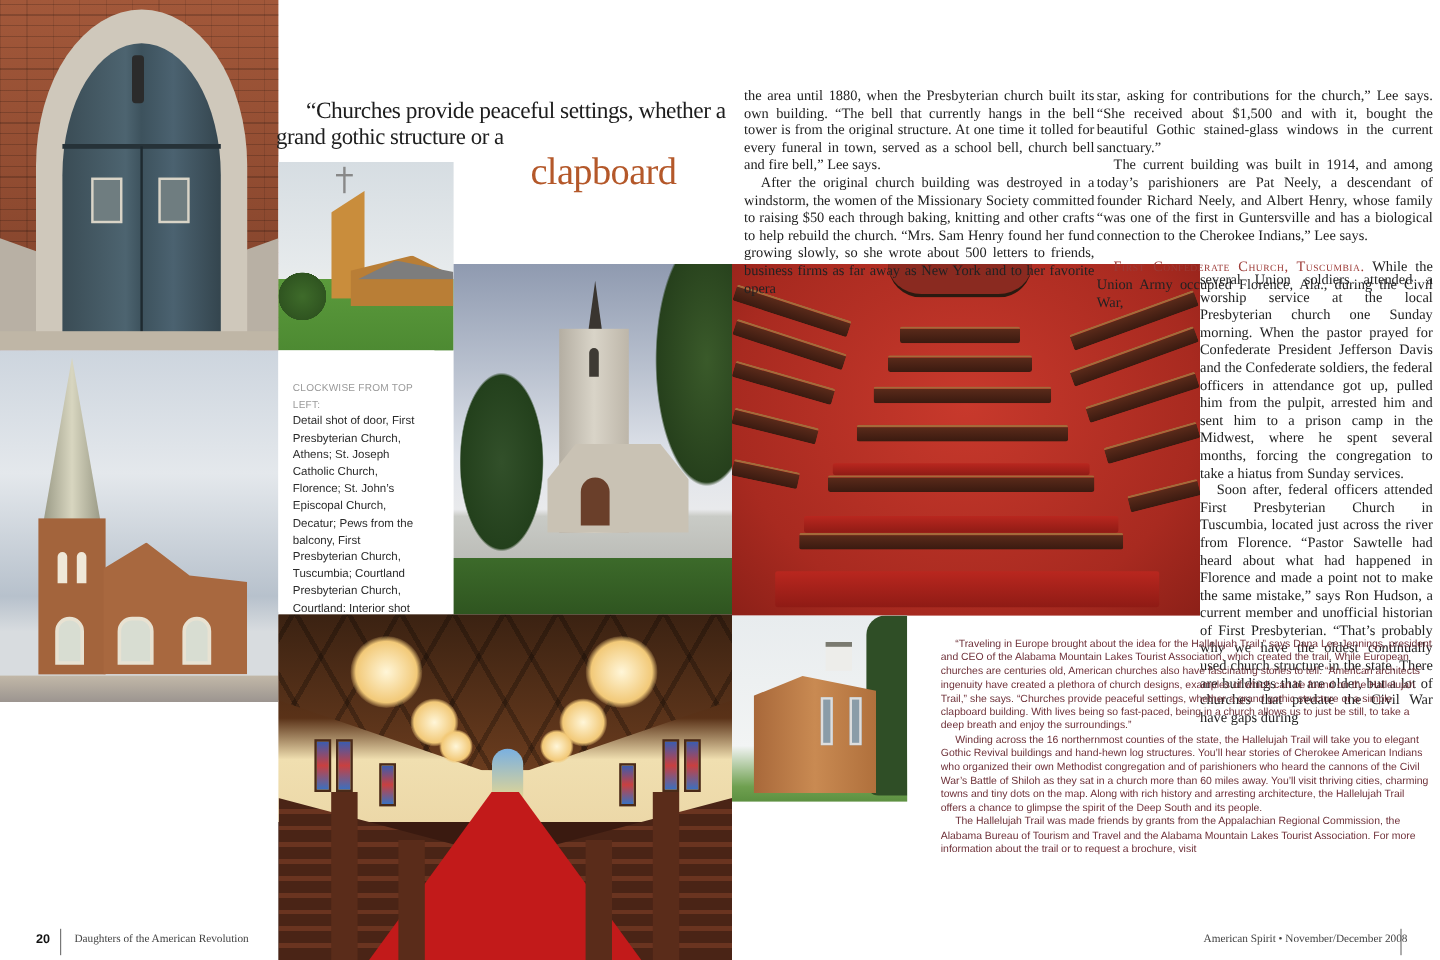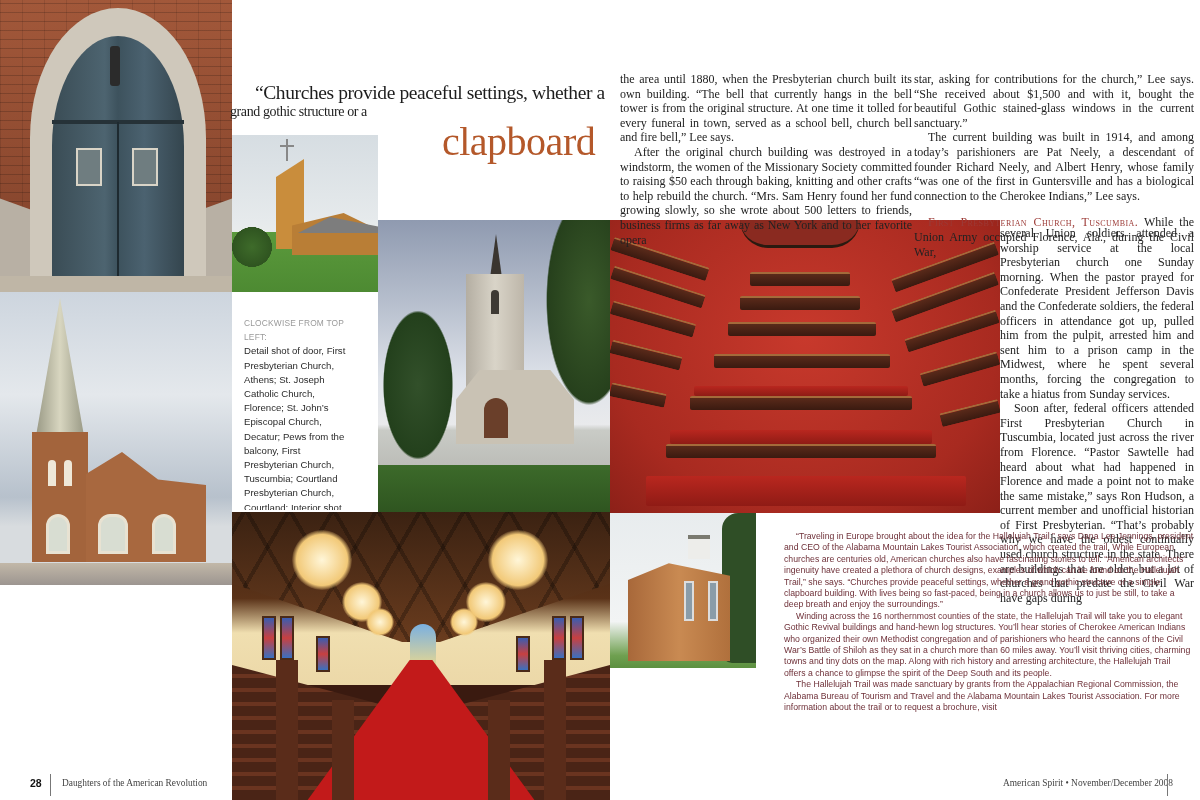--- a/index.html
+++ b/index.html
@@ -95,23 +95,23 @@
   #p-court { left:610px; top:513px; width:146px; height:155px;
     background:linear-gradient(180deg,#e8ecee 0,#f2f4f4 70%,#6fa050 92%,#5c9040 100%); }
   #p-court .tree { position:absolute; right:0; top:0; width:34px; height:150px; background:#2f4e26; border-radius:16px 0 0 10px; }
   #p-court .bld { position:absolute; left:18px; top:44px; width:102px; height:104px; background:linear-gradient(90deg,#a8683a,#c98a52 50%,#b0703c); clip-path:polygon(0 22%,40% 6%,100% 18%,100% 100%,0 100%); }
   #p-court .cupola { position:absolute; left:78px; top:22px; width:22px; height:24px; background:#ededea; border-top:4px solid #7a7a70; }
   #p-court .w { position:absolute; top:68px; width:10px; height:40px; background:#8a9ca8; border:2px solid #ddd; }
 
   
   #pull { left:230px; top:78px; width:375px; height:120px; }
   #pull .l1 { position:absolute; left:25px; top:4px; font-size:19.5px; letter-spacing:-.4px; white-space:nowrap; color:#1d1d1d; }
-  #pull .l2 { position:absolute; left:0; top:26px; font-size:14px; letter-spacing:-.4px; white-space:nowrap; color:#1d1d1d; }
+  #pull .l2 { position:absolute; left:0; top:26px; font-size:19px; letter-spacing:-.4px; white-space:nowrap; color:#1d1d1d; }
   #pull .w1 { position:absolute; left:196px; top:12px; font-size:40px; color:#b4582a; letter-spacing:-.5px; line-height:40px; }
-  #pull .w2 { position:absolute; left:212px; top:44px; font-size:40px; color:#b4582a; letter-spacing:-.5px; line-height:40px; }
+  #pull .w2 { position:absolute; left:212px; top:44px; font-size:32px; color:#b4582a; letter-spacing:-.5px; line-height:40px; }
   #pull .w3 { position:absolute; left:198px; top:76px; font-size:40px; color:#121212; letter-spacing:-.5px; line-height:40px; }
 
   .col { position:absolute; font-size:12px; line-height:14.6px; color:#222; text-align:justify; }
   .col p { text-indent:14px; }
   .col p.noind { text-indent:0; }
   #col1 { left:620px; top:72px; width:292px; }
   #col2 { left:914px; top:72px; width:280px; }
   #col2 .sc { font-variant:small-caps; color:#9c3a36; letter-spacing:.4px; }
   #col3 { left:1000px; top:226px; width:194px; }
   .gap { height:12px; }
@@ -241,34 +241,34 @@
 
 <div class="col" id="col1">
   <p class="noind">the area until 1880, when the Presbyterian church built its own building. “The bell that currently hangs in the bell tower is from the original structure. At one time it tolled for every funeral in town, served as a school bell, church bell and fire bell,” Lee says.</p>
   <p>After the original church building was destroyed in a windstorm, the women of the Missionary Society committed to raising $50 each through baking, knitting and other crafts to help rebuild the church. “Mrs. Sam Henry found her fund growing slowly, so she wrote about 500 letters to friends, business firms as far away as New York and to her favorite opera</p>
 </div>
 
 <div class="col" id="col2">
   <p class="noind">star, asking for contributions for the church,” Lee says. “She received about $1,500 and with it, bought the beautiful Gothic stained-glass windows in the current sanctuary.”</p>
   <p>The current building was built in 1914, and among today’s parishioners are Pat Neely, a descendant of founder Richard Neely, and Albert Henry, whose family “was one of the first in Guntersville and has a biological connection to the Cherokee Indians,” Lee says.</p>
   <div class="gap"></div>
-  <p><span class="sc">First Presbyterian Church, Tuscumbia.</span> <span>While the Union Army occupied Florence, Ala., during the Civil War,</span></p>
+  <p><span class="sc">First Confederate Church, Tuscumbia.</span> <span>While the Union Army occupied Florence, Ala., during the Civil War,</span></p>
 </div>
 
 <div class="col" id="col3">
   <p class="noind">several Union soldiers attended a worship service at the local Presbyterian church one Sunday morning. When the pastor prayed for Confederate President Jefferson Davis and the Confederate soldiers, the federal officers in attendance got up, pulled him from the pulpit, arrested him and sent him to a prison camp in the Midwest, where he spent several months, forcing the congregation to take a hiatus from Sunday services.</p>
   <p>Soon after, federal officers attended First Presbyterian Church in Tuscumbia, located just across the river from Florence. “Pastor Sawtelle had heard about what had happened in Florence and made a point not to make the same mistake,” says Ron Hudson, a current member and unofficial historian of First Presbyterian. “That’s probably why we have the oldest continually used church structure in the state. There are buildings that are older, but a lot of churches that predate the Civil War have gaps during</p>
 </div>
 
 <div class="abs" id="sidebar">
   <div class="body">
     <p>“Traveling in Europe brought about the idea for the Hallelujah Trail,” says Dana Lee Jennings, president and CEO of the Alabama Mountain Lakes Tourist Association, which created the trail. While European churches are centuries old, American churches also have fascinating stories to tell. “American architects’ ingenuity have created a plethora of church designs, examples of which can be found on the Hallelujah Trail,” she says. “Churches provide peaceful settings, whether a grand gothic structure or a simple clapboard building. With lives being so fast-paced, being in a church allows us to just be still, to take a deep breath and enjoy the surroundings.”</p>
     <p>Winding across the 16 northernmost counties of the state, the Hallelujah Trail will take you to elegant Gothic Revival buildings and hand-hewn log structures. You’ll hear stories of Cherokee American Indians who organized their own Methodist congregation and of parishioners who heard the cannons of the Civil War’s Battle of Shiloh as they sat in a church more than 60 miles away. You’ll visit thriving cities, charming towns and tiny dots on the map. Along with rich history and arresting architecture, the Hallelujah Trail offers a chance to glimpse the spirit of the Deep South and its people.</p>
-    <p>The Hallelujah Trail was made sanctuary by grants from the Appalachian Regional Commission, the Alabama Bureau of Tourism and Travel and the Alabama Mountain Lakes Tourist Association. For more information about the trail or to request a brochure, visit</p>
+    <p>The Hallelujah Trail was made friends by grants from the Appalachian Regional Commission, the Alabama Bureau of Tourism and Travel and the Alabama Mountain Lakes Tourist Association. For more information about the trail or to request a brochure, visit</p>
   </div>
 </div>
 
-<div class="folio" style="left:30px">28</div>
+<div class="folio" style="left:30px">20</div>
 <div class="folio-sep" style="left:50px"></div>
 <div class="run" style="left:62px">Daughters of the American Revolution</div>
 <div class="run" style="left:1003px">American Spirit • November/December 2008</div>
 <div class="folio-sep" style="left:1167px"></div>
 <div class="folio" style="left:1240px">29</div>
 
 </body></html>

